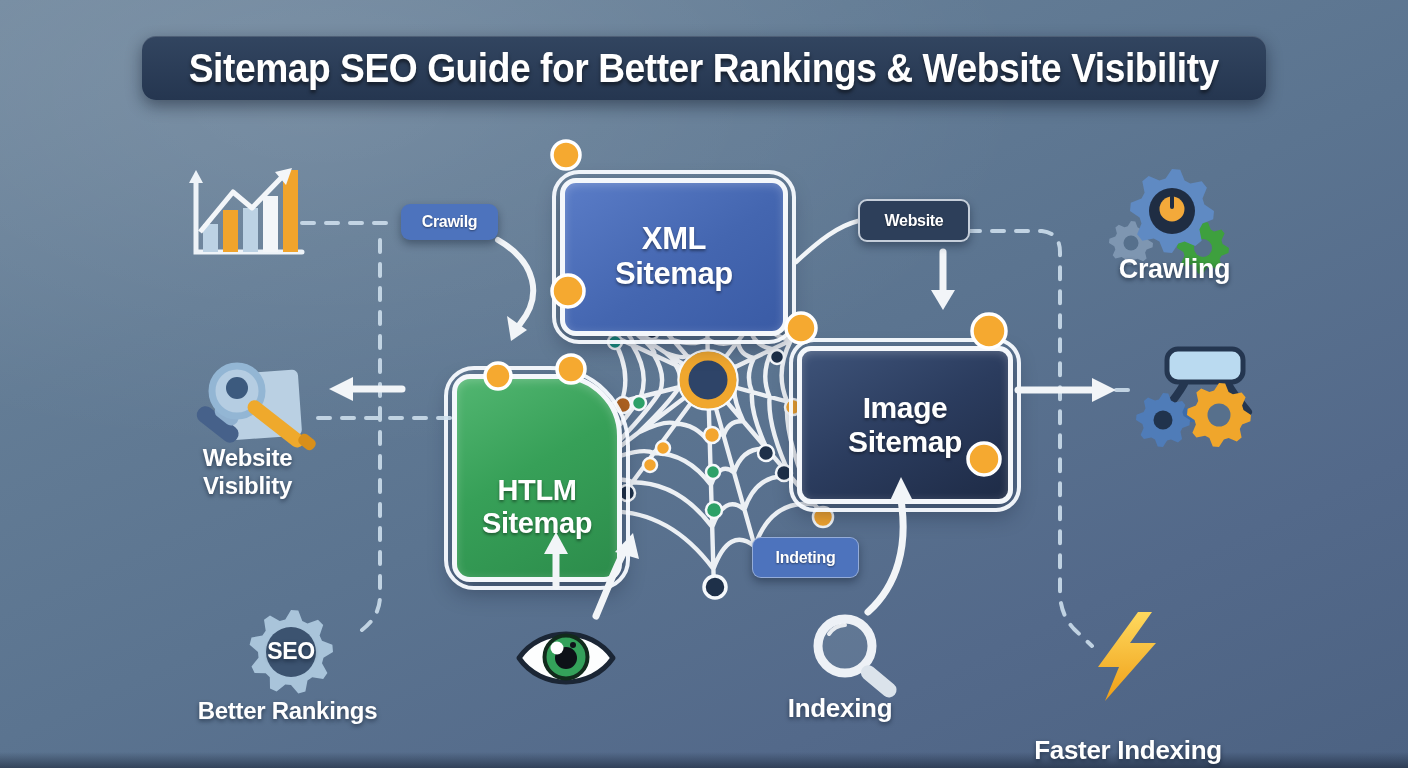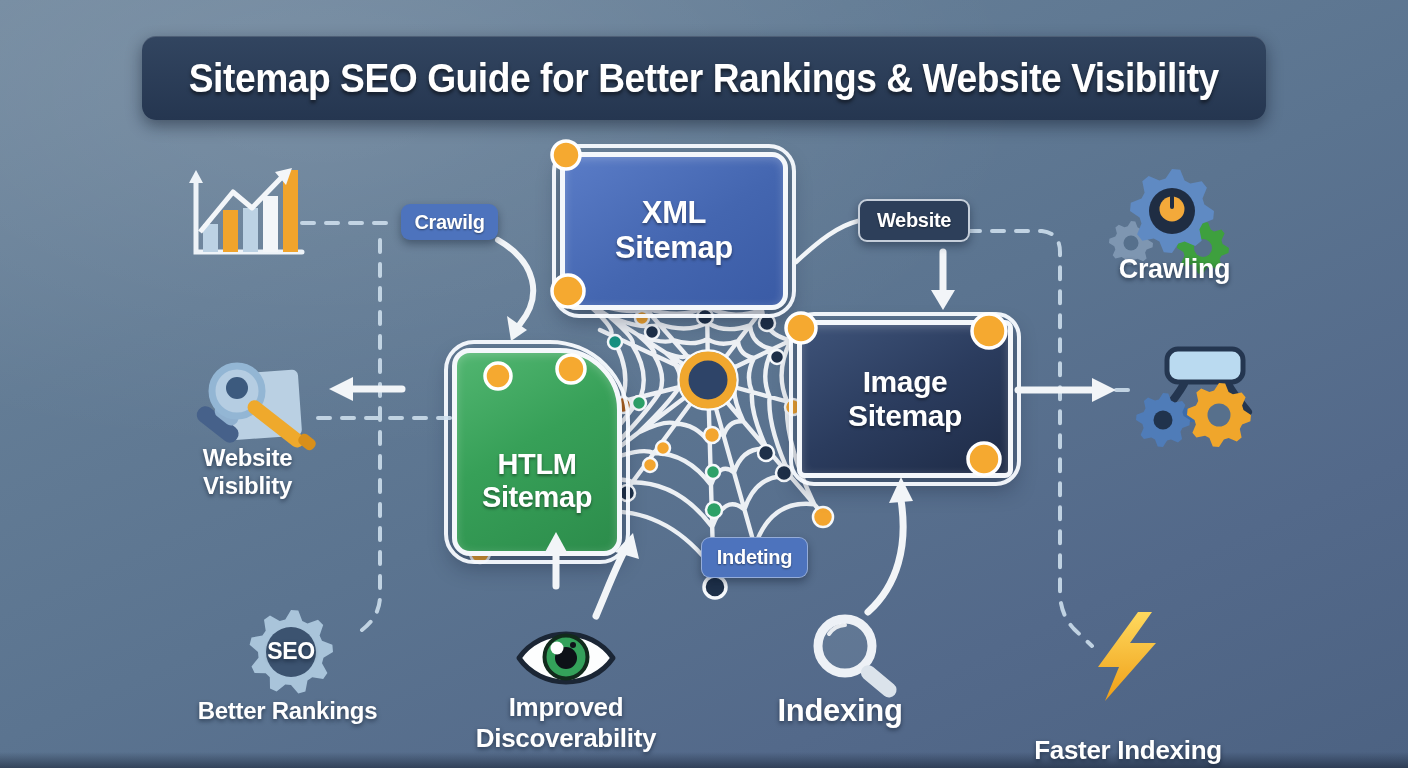--- a/index.html
+++ b/index.html
@@ -8,60 +8,60 @@
     font-family:"Liberation Sans","DejaVu Sans",sans-serif;
     background:
       radial-gradient(1200px 600px at 22% 12%, rgba(255,255,255,.10), rgba(255,255,255,0) 60%),
       linear-gradient(155deg,#72899f 0%,#637c95 28%,#5b7490 52%,#53698a 78%,#4c6282 100%);
   }
   .stage::after{content:"";position:absolute;left:0;right:0;bottom:0;height:16px;
     background:linear-gradient(180deg,rgba(20,30,48,0),rgba(20,30,48,.55));pointer-events:none;}
   svg.layer{position:absolute;left:0;top:0;pointer-events:none;}
   #web-layer{z-index:1;} #fx-layer{z-index:3;}
 
-  .banner{position:absolute;left:142px;top:36px;width:1124px;height:84px;z-index:5;
+  .banner{position:absolute;left:142px;top:36px;width:1124px;height:64px;z-index:5;
     display:flex;align-items:center;justify-content:center;border-radius:14px;
     background:linear-gradient(180deg,#324560,#253650);
     box-shadow:0 6px 16px rgba(8,16,32,.45), inset 0 1px 0 rgba(255,255,255,.14);}
   .banner span{color:#fff;font-weight:700;font-size:40px;letter-spacing:-.5px;
     transform:scaleX(.93);white-space:nowrap;text-shadow:0 3px 4px rgba(0,0,0,.5);}
 
   .node-box{position:absolute;z-index:2;display:flex;align-items:center;justify-content:center;
     color:#fff;font-weight:700;text-align:center;white-space:pre-line;line-height:1.12;
     border:5px solid #f4f7fb;letter-spacing:-.4px;text-shadow:0 2px 3px rgba(0,0,0,.4);
-    box-shadow:0 10px 22px rgba(12,22,42,.38), inset 0 2px 10px rgba(255,255,255,.22);}
+    box-shadow:0 10px 22px rgba(12,22,42,.38), inset 0 2px 10px rgba(255,255,255,.22);margin-top:26px;}
   .node-box::before{content:"";position:absolute;border:4px solid rgba(248,251,255,.95);pointer-events:none;}
   .box-xml{left:560px;top:152px;width:218px;height:148px;border-radius:16px;font-size:31px;
     background:linear-gradient(145deg,#5a7cc7 0%,#4466b0 55%,#3a5ba5 100%);}
   .box-xml::before{inset:-13px;border-radius:27px;}
   .box-html{left:452px;top:348px;width:160px;height:182px;border-radius:18px;border-top-right-radius:62px;
     font-size:29px;padding-top:16px;align-items:flex-end;
     background:linear-gradient(150deg,#52b671 0%,#37a058 45%,#2c8c4b 100%);}
   .box-html::before{inset:-13px;border-radius:30px;border-top-right-radius:80px;}
   .box-html span{display:block;width:100%;margin-bottom:38px;}
-  .box-image{left:797px;top:320px;width:206px;height:148px;border-radius:8px;font-size:30px;
+  .box-image{left:797px;top:320px;width:206px;height:148px;border-radius:14px;font-size:30px;
     background:linear-gradient(150deg,#3e5379 0%,#2b3c5e 50%,#1e2b46 100%);}
   .box-image::before{inset:-13px;border-radius:25px;}
 
   .pill{position:absolute;z-index:4;display:flex;align-items:center;justify-content:center;
-    color:#fff;font-weight:700;font-size:20px;border-radius:9px;letter-spacing:-.3px;
+    color:#fff;font-weight:700;font-size:16px;border-radius:9px;letter-spacing:-.3px;
     box-shadow:0 4px 9px rgba(8,18,38,.38);text-shadow:0 1px 2px rgba(0,0,0,.45);}
   .pill-crawling{left:401px;top:204px;width:97px;height:36px;background:#4d73bd;}
   .pill-sinexing{left:858px;top:199px;width:108px;height:39px;background:#2d3f5a;border:2px solid rgba(235,242,250,.8);}
-  .pill-indexing{left:701px;top:537px;width:105px;height:39px;background:#4d73bd;border:1px solid rgba(235,242,250,.45);}
+  .pill-indexing{left:752px;top:537px;width:105px;height:39px;background:#4d73bd;border:1px solid rgba(235,242,250,.45);}
 
   .caption{position:absolute;z-index:4;color:#fff;font-weight:700;text-align:center;
     white-space:pre-line;line-height:1.18;letter-spacing:-.3px;
     text-shadow:0 2px 4px rgba(8,18,34,.55);}
   .cap-website{left:160px;top:444px;width:175px;font-size:24px;}
   .cap-crawling{left:1102px;top:254px;width:145px;font-size:27px;}
   .cap-bots{left:1105px;top:440px;width:170px;font-size:25px;}
   .cap-rankings{left:190px;top:697px;width:195px;font-size:24px;}
   .cap-improved{left:462px;top:692px;width:208px;font-size:26px;}
-  .cap-indexing{left:772px;top:693px;width:136px;font-size:31px;}
+  .cap-indexing{left:772px;top:693px;width:136px;font-size:26px;}
   .cap-faster{left:1028px;top:735px;width:200px;font-size:26px;}
   .seo-badge{left:261px;top:638px;width:60px;font-size:23px;z-index:4;}
 </style>
 </head>
 <body>
 
 <div class="stage">
 
   <svg id="web-layer" class="layer" width="1408" height="768" viewBox="0 0 1408 768">
     <path id="web-path" d="M708,380L568,290M708,380L638,300M708,380L707,298M708,380L768,302M708,380L800,336M708,380L796,404M708,380L826,518M708,380L760,565M708,380L714,590M708,380L600,526M708,380L478,554M708,380L612,404M708,380L600,330M666.0,353.0Q682.2,359.1 687.0,356.0M687.0,356.0Q699.3,360.1 707.7,355.4M707.7,355.4Q715.3,360.3 726.0,356.6M726.0,356.6Q726.7,365.0 735.6,366.8M735.6,366.8Q730.1,377.5 734.4,387.2M734.4,387.2Q733.3,399.9 743.4,421.4M743.4,421.4Q728.9,419.7 723.6,435.5M723.6,435.5Q715.1,428.6 709.8,443.0M709.8,443.0Q695.5,423.8 675.6,423.8M675.6,423.8Q666.4,419.4 639.0,432.2M639.0,432.2Q667.9,404.4 679.2,387.2M679.2,387.2Q682.9,376.8 675.6,365.0M675.6,365.0Q677.5,362.8 666.0,353.0M638.0,335.0Q665.0,345.1 673.0,340.0M673.0,340.0Q693.4,346.8 707.5,339.0M707.5,339.0Q720.1,347.2 738.0,341.0M738.0,341.0Q739.2,355.0 754.0,358.0M754.0,358.0Q744.9,375.9 752.0,392.0M752.0,392.0Q750.2,413.2 767.0,449.0M767.0,449.0Q742.9,446.2 734.0,472.5M734.0,472.5Q719.9,461.0 711.0,485.0M711.0,485.0Q687.1,453.0 654.0,453.0M654.0,453.0Q638.7,445.6 593.0,467.0M593.0,467.0Q641.2,420.6 660.0,392.0M660.0,392.0Q666.2,374.7 654.0,355.0M654.0,355.0Q657.2,351.3 638.0,335.0M610.0,317.0Q647.7,331.2 659.0,324.0M659.0,324.0Q687.6,333.5 707.3,322.6M707.3,322.6Q724.9,334.1 750.0,325.4M750.0,325.4Q751.6,345.0 772.4,349.2M772.4,349.2Q759.7,374.3 769.6,396.8M769.6,396.8Q767.1,426.5 790.6,476.6M790.6,476.6Q756.8,472.7 744.4,509.5M744.4,509.5Q724.6,493.4 712.2,527.0M712.2,527.0Q678.7,482.2 632.4,482.2M632.4,482.2Q611.0,471.8 547.0,501.8M547.0,501.8Q614.4,436.8 640.8,396.8M640.8,396.8Q649.5,372.5 632.4,345.0M632.4,345.0Q636.8,339.8 610.0,317.0M582.0,299.0Q630.5,317.3 645.0,308.0M645.0,308.0Q681.8,320.2 707.1,306.2M707.1,306.2Q729.8,321.0 762.0,309.8M762.0,309.8Q764.1,335.0 790.8,340.4M790.8,340.4Q774.4,372.6 787.2,401.6M787.2,401.6Q784.0,439.8 814.2,504.2M814.2,504.2Q770.7,499.2 754.8,546.5M754.8,546.5Q729.4,525.8 713.4,569.0M713.4,569.0Q670.4,511.4 610.8,511.4M610.8,511.4Q583.3,498.1 501.0,536.6M501.0,536.6Q587.7,453.1 621.6,401.6M621.6,401.6Q632.7,370.4 610.8,335.0M610.8,335.0Q616.5,328.3 582.0,299.0" fill="none" stroke="#f4f7fa" stroke-width="4.4" stroke-linecap="round" opacity="0.95"></path>
@@ -229,17 +229,15 @@
   </div>
   <div class="pill pill-indexing">
     <span>Indeting</span>
   </div>
 
   <div class="caption cap-crawling">Crawling</div>
   <div class="caption cap-website">Website
 Visiblity</div>
   <div class="caption seo-badge">SEO</div>
   <div class="caption cap-rankings">Better Rankings</div>
-  <div class="caption cap-improved">Improved
-Discoverability</div>
   <div class="caption cap-indexing">Indexing</div>
   <div class="caption cap-faster">Faster Indexing</div>
 </div>
 
 </body></html>

